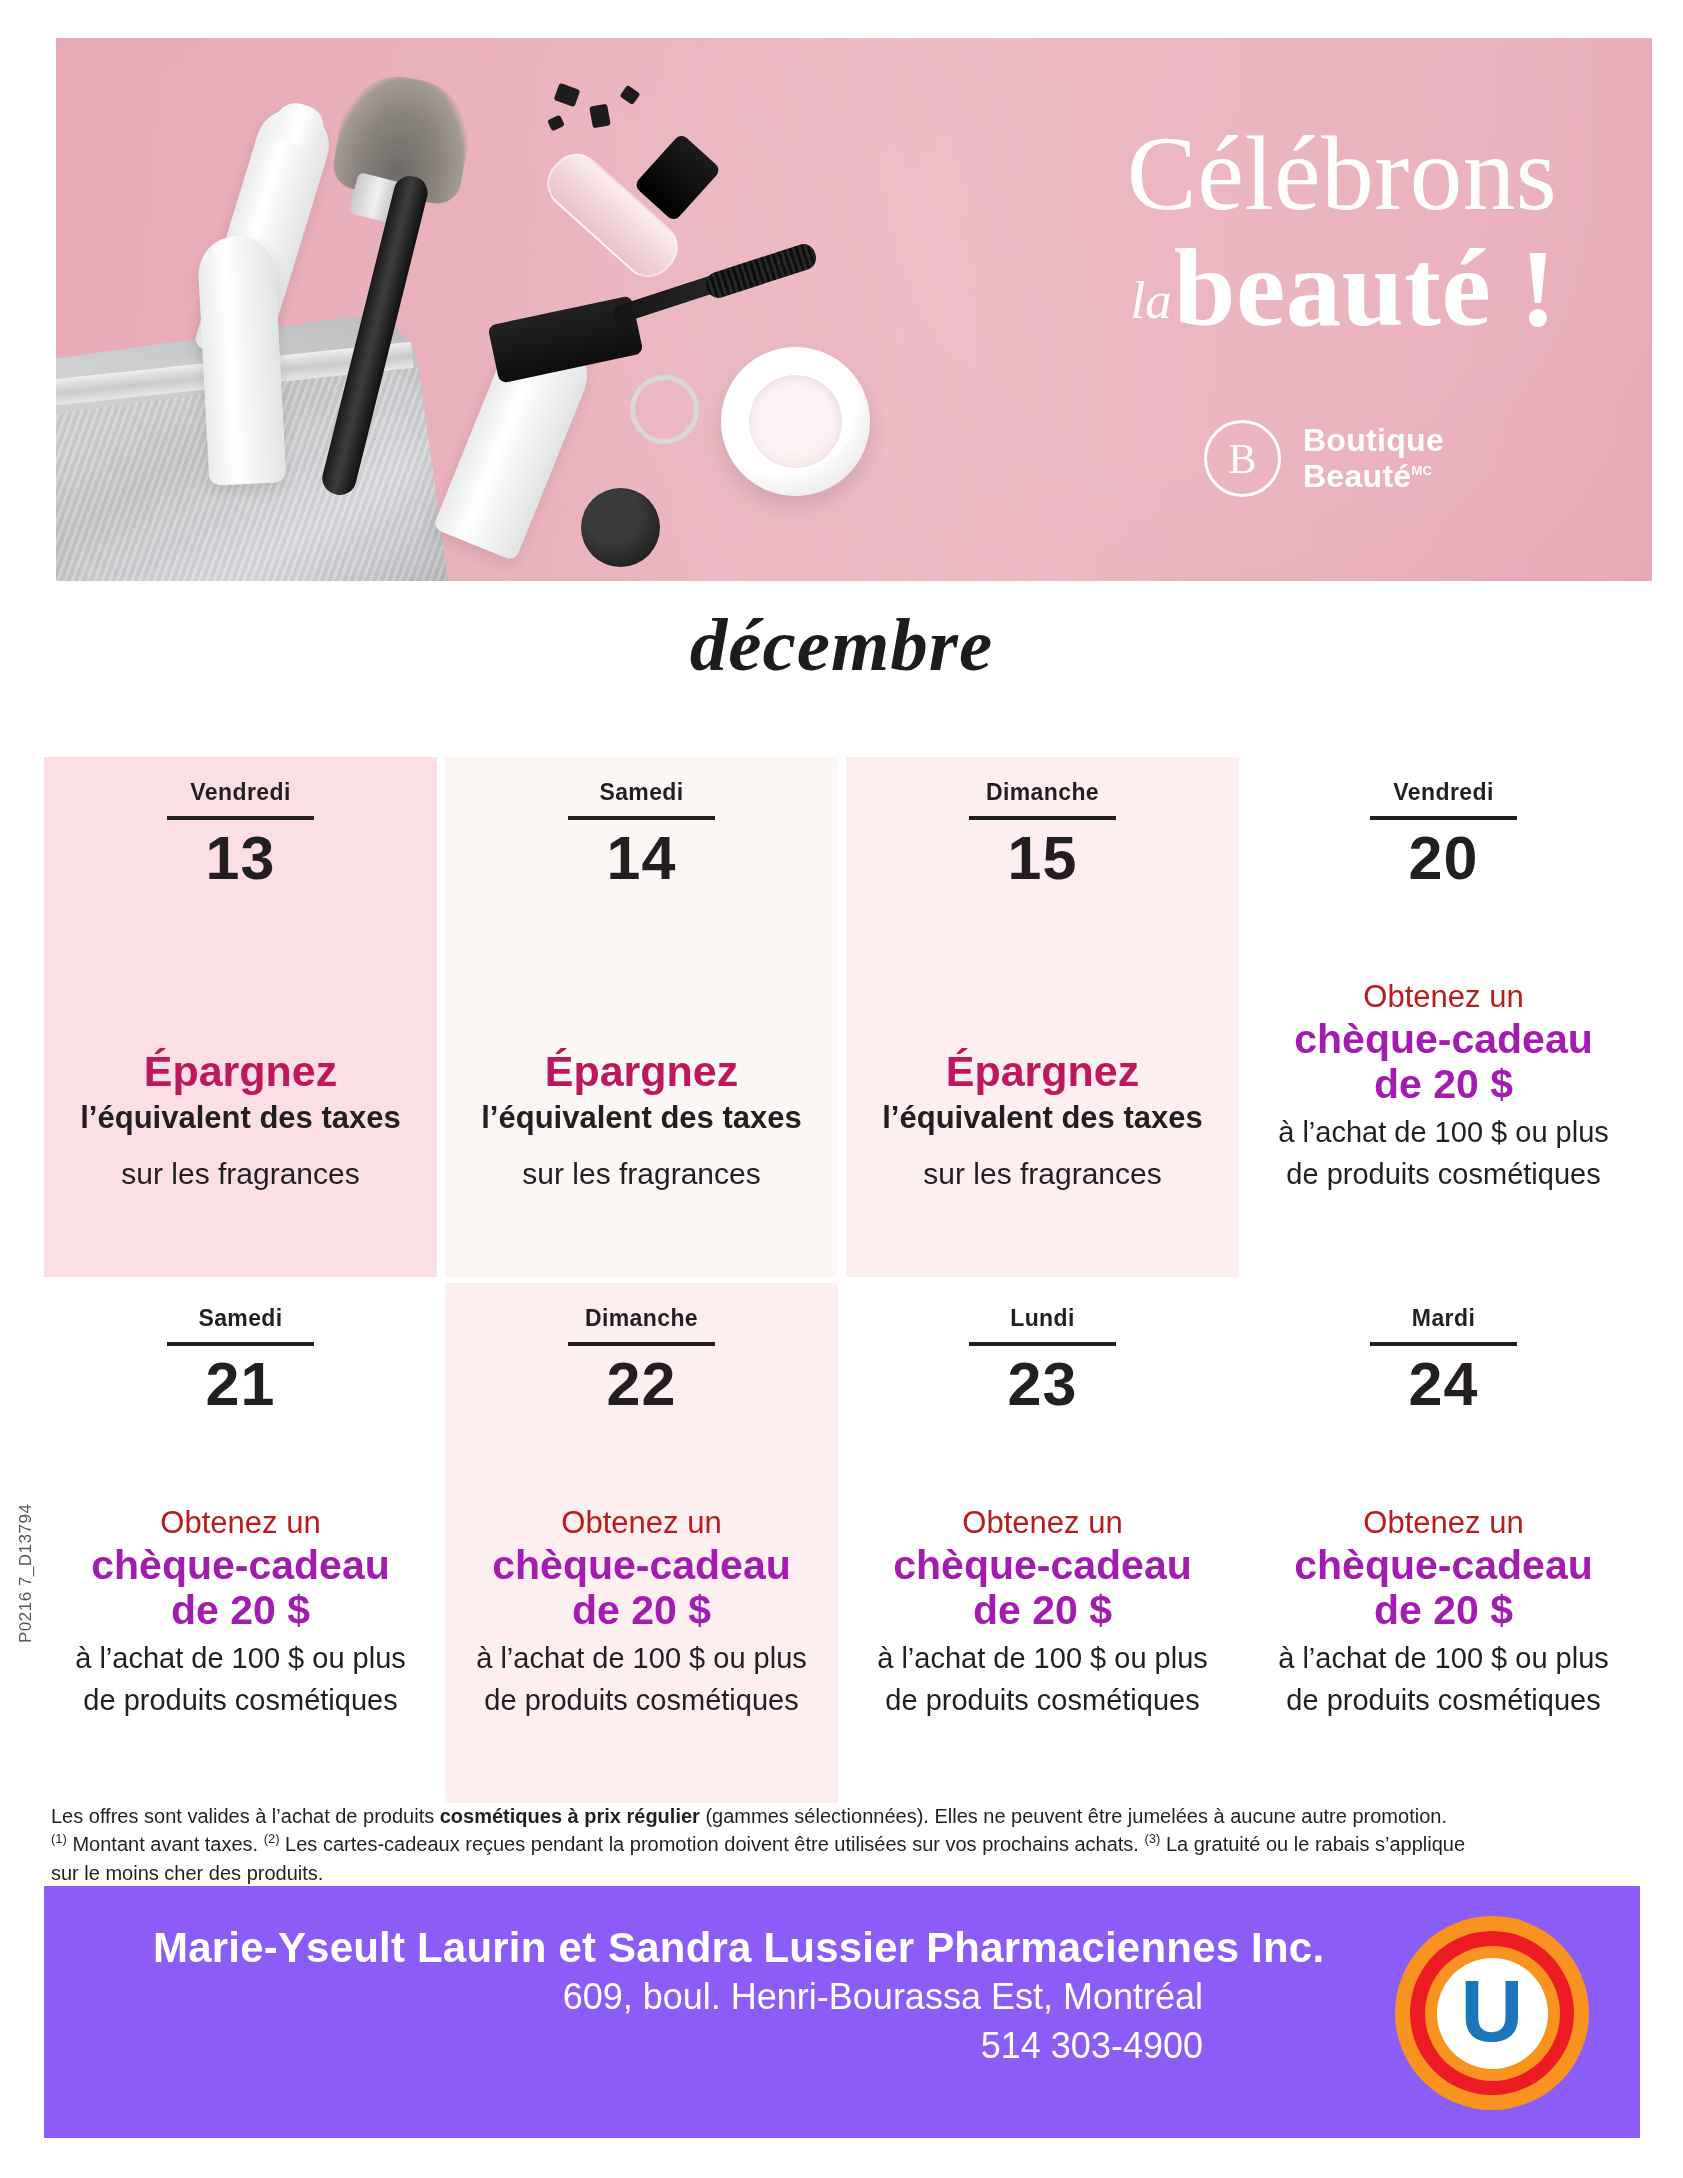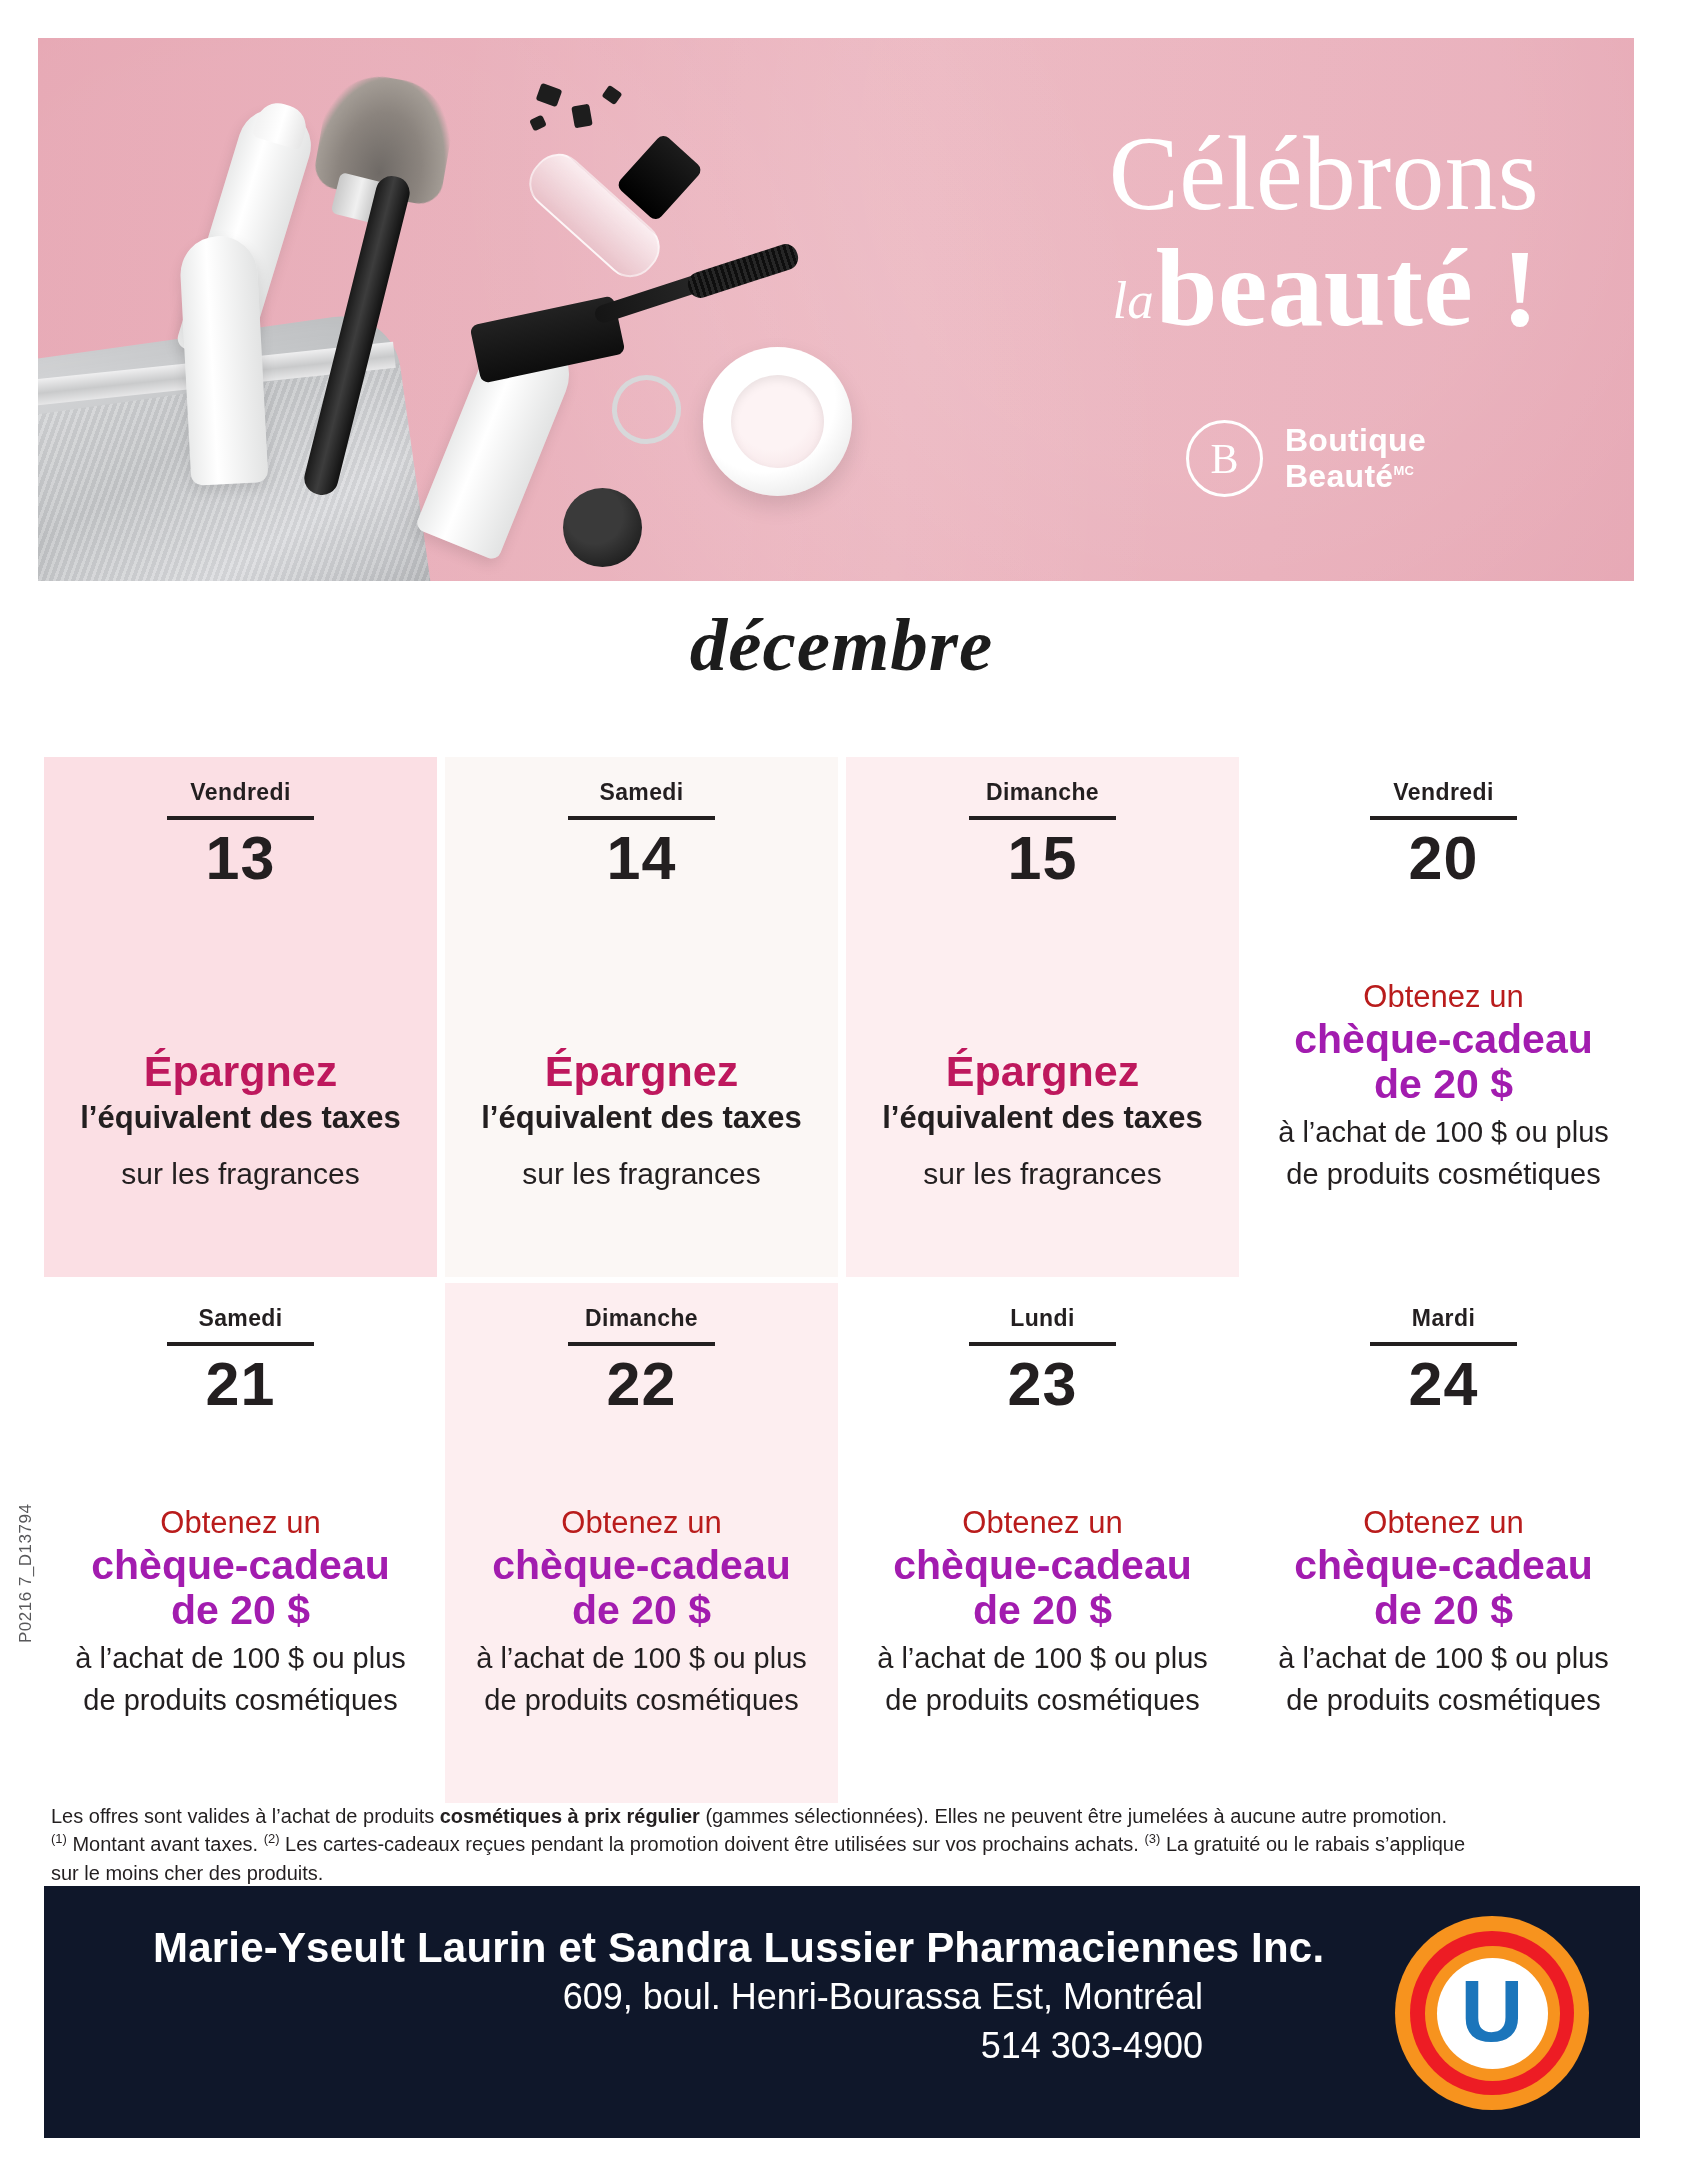--- a/index.html
+++ b/index.html
@@ -18,21 +18,21 @@
   .page {
     position: absolute;
     left: 0; top: 0;
     width: 1683px;
     height: 2178px;
   }
 
   
   .hero {
     position: absolute;
-    left: 38px;
+    left: 56px;
     top: 38px;
     width: 1596px;
     height: 543px;
     background: linear-gradient(100deg, #e8a8b4 0%, #e7a3b0 40%, #e9aab6 100%);
     overflow: hidden;
   }
   .hero-bg {
     position: absolute;
     inset: 0;
     background:
@@ -388,21 +388,21 @@
   .legal b { font-weight: bold; }
   .legal sup { font-size: 13px; vertical-align: super; }
 
   
   .footer {
     position: absolute;
     left: 44px;
     top: 1886px;
     width: 1596px;
     height: 252px;
-    background: #0f172a;
+    background: #8b5cf6;
   }
   .footer-text {
     position: absolute;
     left: 0; top: 0;
     width: 1337px;
     padding: 38px 0 0 109px;
     color: #fff;
     box-sizing: border-box;
   }
   .f-name {

